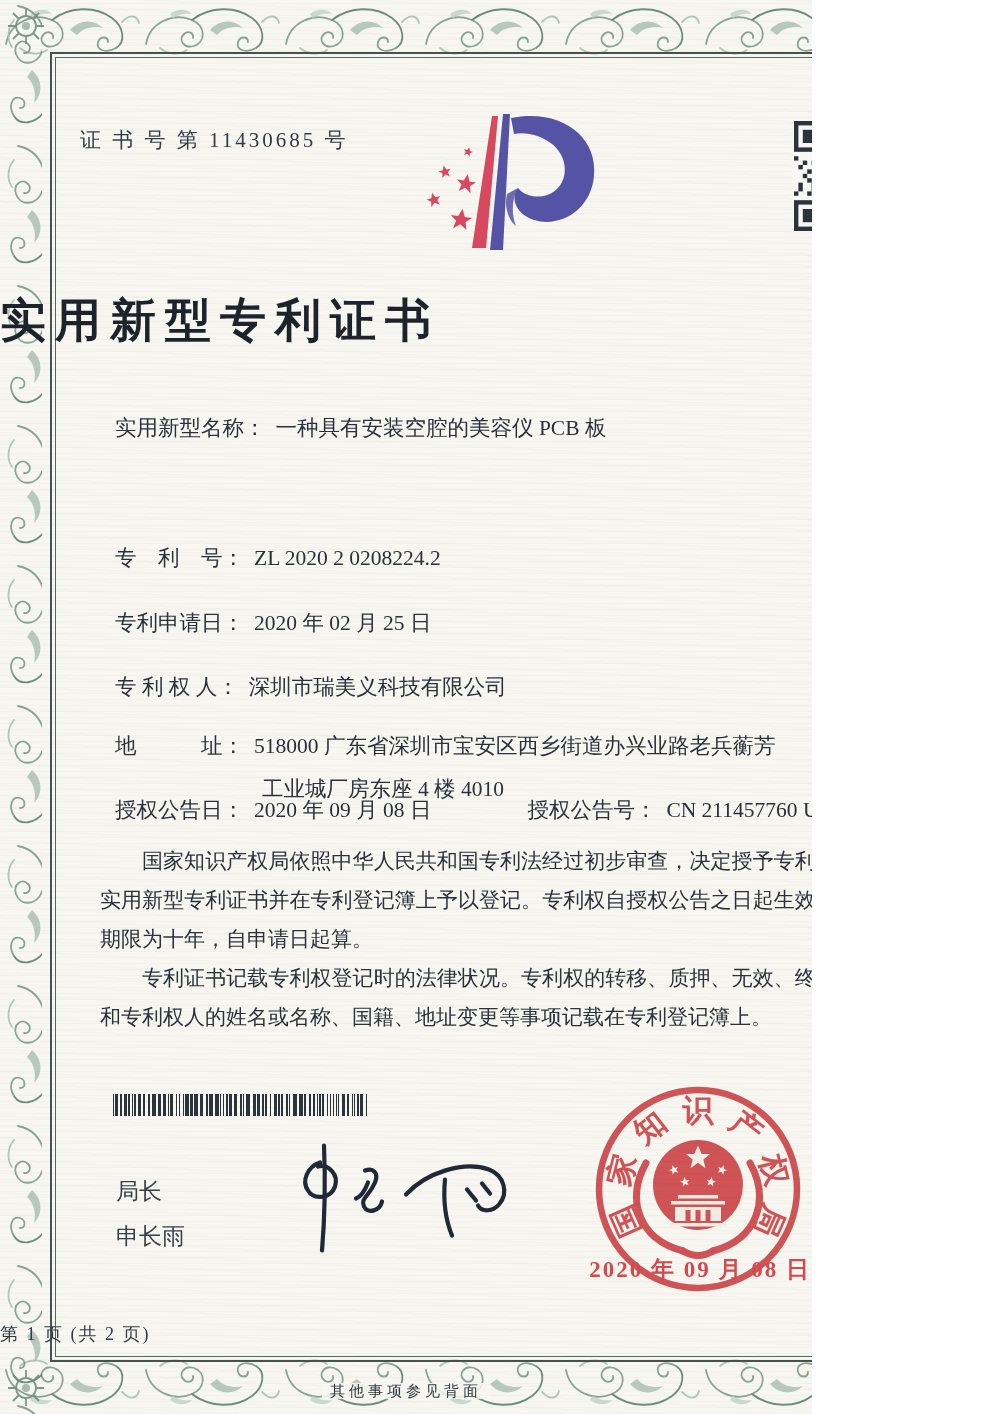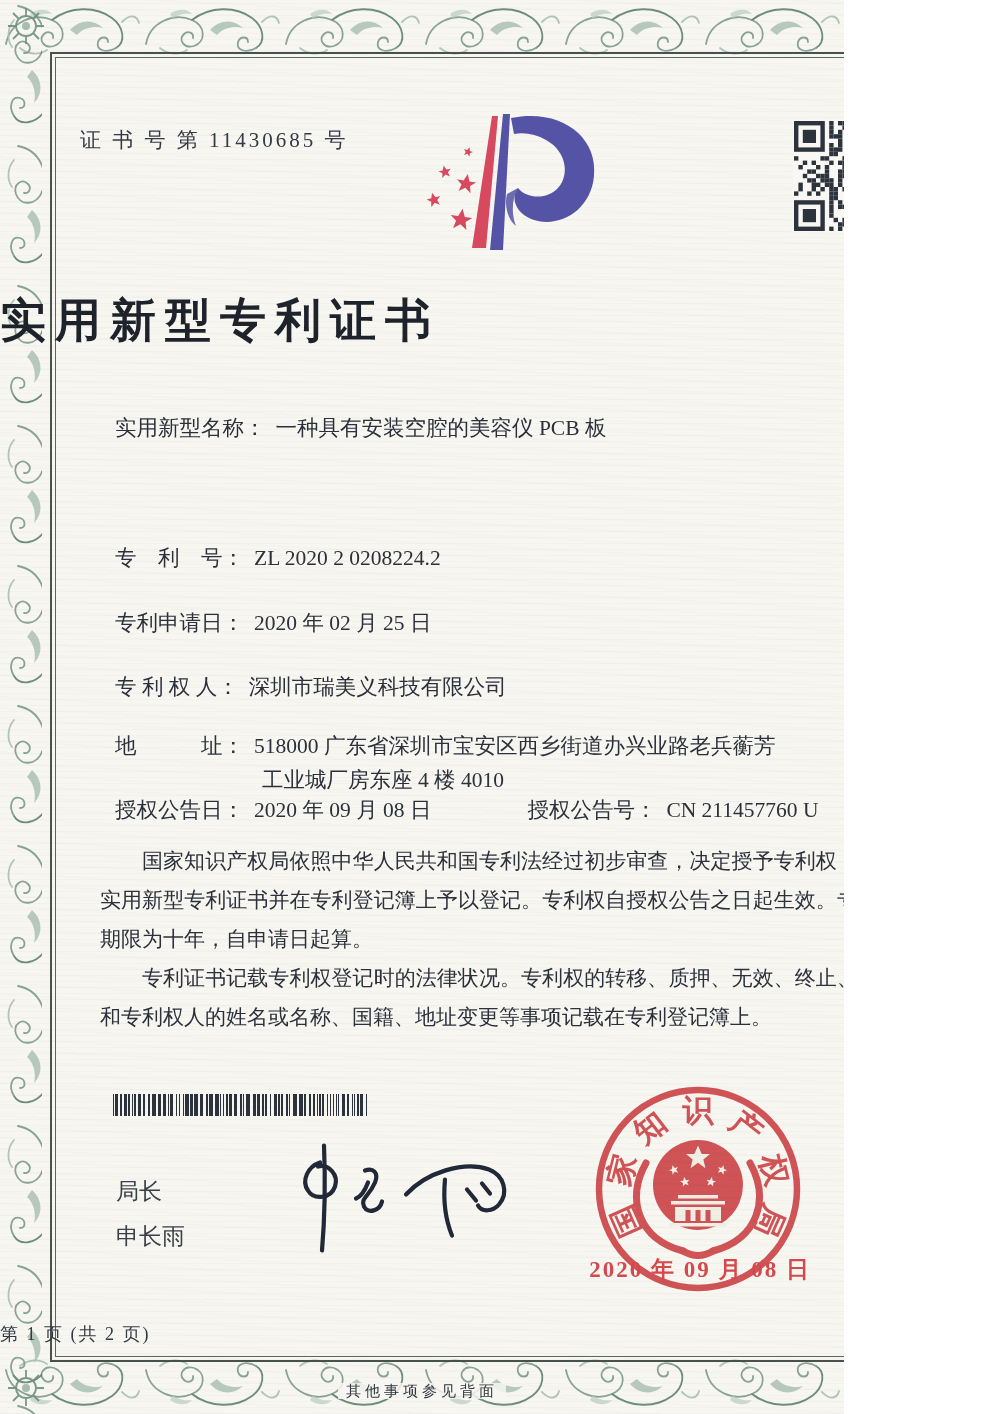--- a/index.html
+++ b/index.html
@@ -4,42 +4,41 @@
 <style>
   html,body{margin:0;padding:0;}
   .page{
     position:relative;width:812px;height:1414px;overflow:hidden;
     background:#f7f6f1;
     background-image:
       repeating-linear-gradient(0deg, rgba(175,188,182,0.07) 0 1px, transparent 1px 6px),
       repeating-linear-gradient(3deg, rgba(190,198,192,0.05) 0 2px, transparent 2px 11px);
     font-family:"Liberation Serif", serif;
     color:#262b33;
-    padding-left:32px;
   }
   .edge{position:absolute;opacity:.9;}
   .inner-frame{
     position:absolute;left:50px;top:52px;width:898px;height:1306px;
     border:2.5px solid #47524f;
   }
   .inner-frame .thin{
     position:absolute;left:3px;top:3px;right:3px;bottom:3px;
     border:1px solid #5a6663;
   }
   .cert-number{position:absolute;left:80px;top:126px;font-size:21px;letter-spacing:3px;color:#343a44;}
   .logo{position:absolute;left:408px;top:102px;}
   .qr{position:absolute;left:793px;top:120px;}
   .title{
     position:absolute;left:0;top:290px;width:100%;
     font-size:46px;font-weight:bold;letter-spacing:9px;color:#1e222b;
   }
   .row{position:absolute;left:115px;font-size:21.5px;white-space:nowrap;color:#2b303a;}
   .row .lab{display:inline-block;text-align:center;}
   .row .val{margin-left:10px;}
-  .addr2{position:absolute;left:262px;font-size:21.5px;color:#2b303a;}
+  .addr2{position:absolute;left:262px;font-size:21.5px;color:#2b303a;margin-top:9px;}
   .grant-row .pair2{margin-left:96px;}
   .body-text{
     position:absolute;left:100px;top:842px;width:800px;
     font-size:21px;line-height:39px;text-align:justify;color:#2b303a;
   }
   .body-text p{margin:0;text-indent:2em;}
   .barcode{position:absolute;left:113px;top:1094px;}
   .signer{position:absolute;left:116px;top:1176px;font-family:"Liberation Sans", sans-serif;font-size:23px;color:#3a4049;}
   .signer .name{margin-top:14px;}
   .signature{position:absolute;left:268px;top:1138px;}

